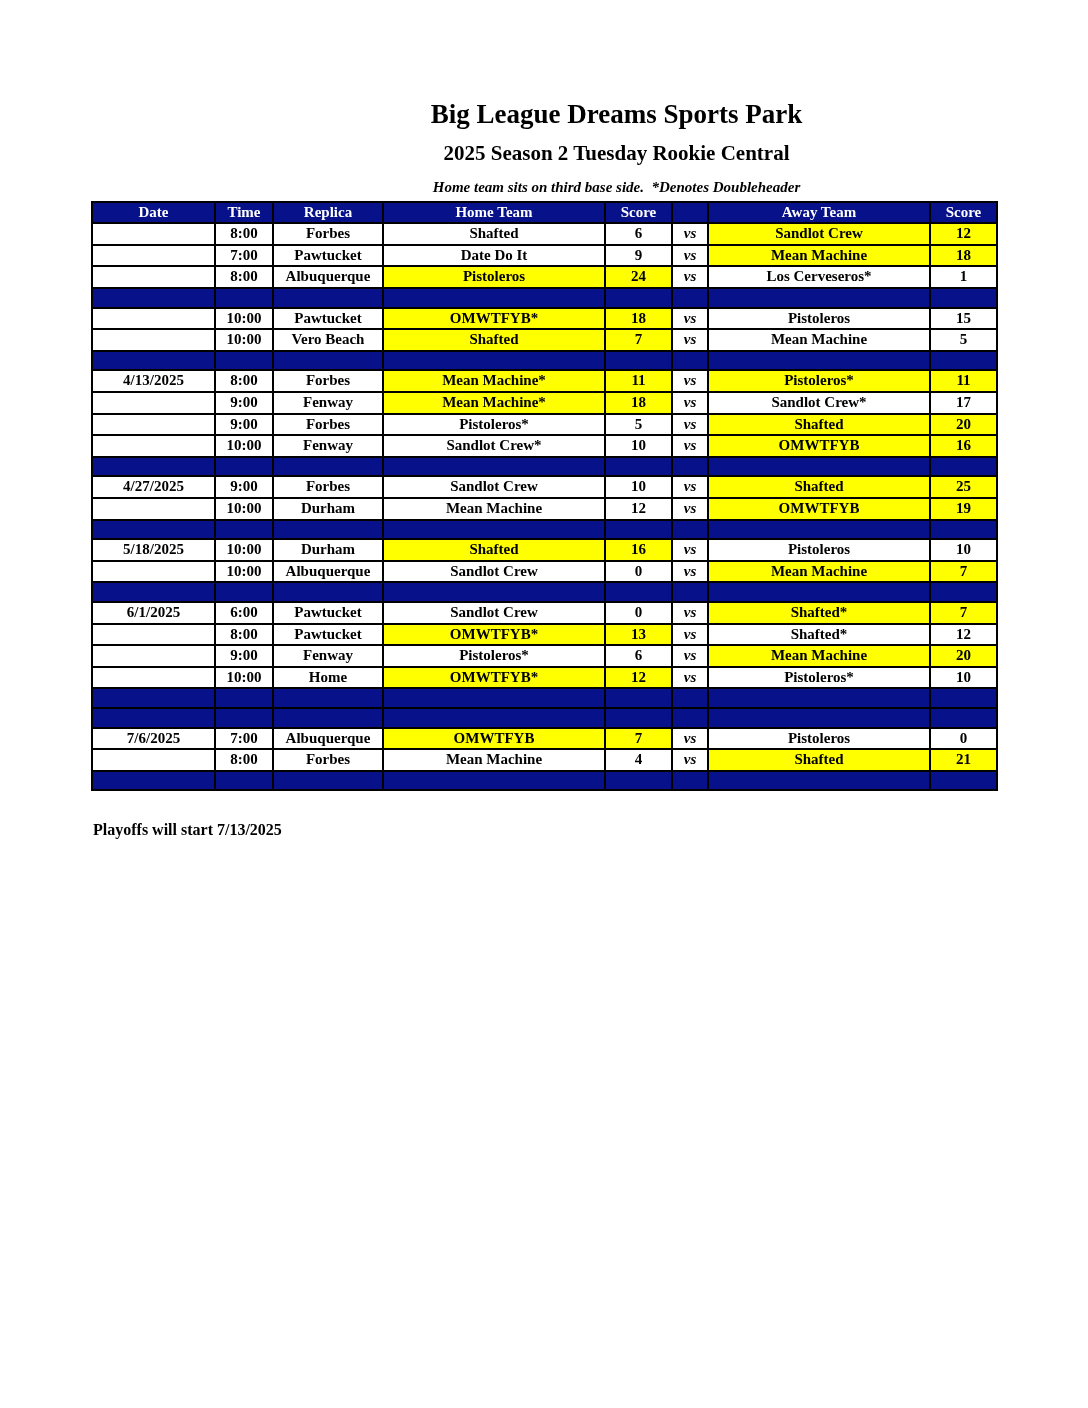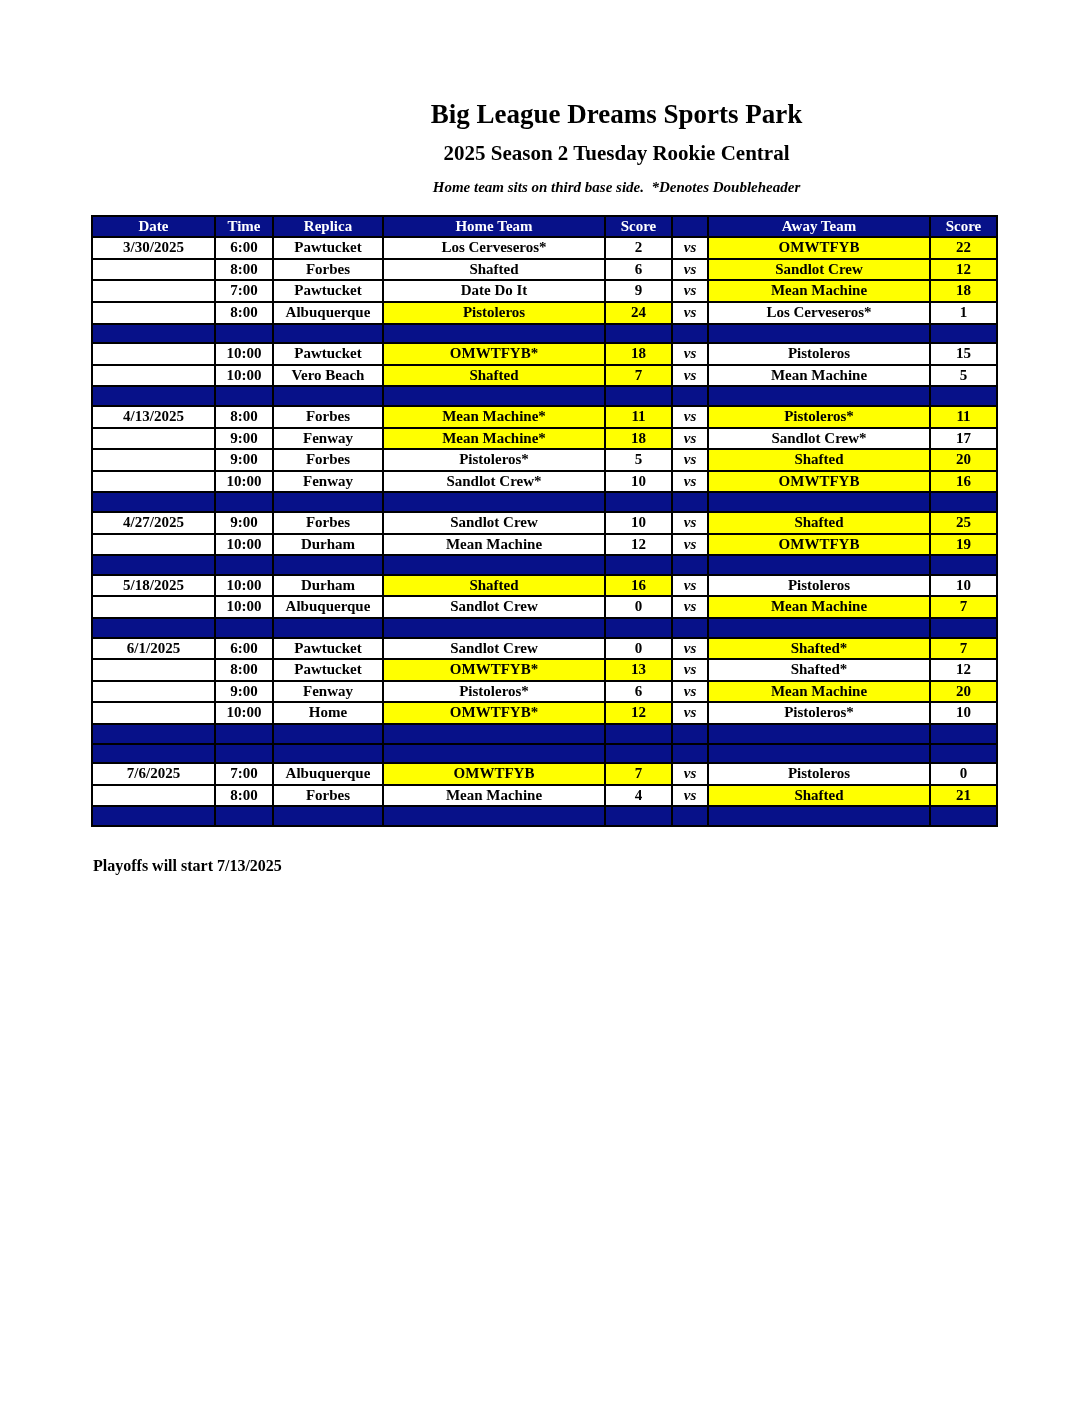--- a/index.html
+++ b/index.html
@@ -44,21 +44,21 @@
     font-size: 15px;
     font-weight: bold;
     font-style: italic;
     margin-top: 13px;
     white-space: pre-wrap;
   }
   table.schedule {
     border-collapse: collapse;
     table-layout: fixed;
     width: 905px;
-    margin-top: 19px;
+    margin-top: 5px;
   }
   table.schedule th,
   table.schedule td {
     border: 2px solid #000;
     height: 19.6px;
     line-height: 19.6px;
     padding: 0 2px;
     text-align: center;
     vertical-align: middle;
     font-size: 15px;
@@ -114,30 +114,20 @@
         <th>Replica</th>
         <th>Home Team</th>
         <th>Score</th>
         <th></th>
         <th>Away Team</th>
         <th>Score</th>
       </tr>
     </thead>
     <tbody id="schedule-body">
         <tr>
-          <td>3/30/2025</td>
-          <td>6:00</td>
-          <td>Pawtucket</td>
-          <td>Los Cerveseros*</td>
-          <td>2</td>
-          <td class="vs">vs</td>
-          <td class="win">OMWTFYB</td>
-          <td class="win">22</td>
-        </tr>
-        <tr>
           <td></td>
           <td>8:00</td>
           <td>Forbes</td>
           <td>Shafted</td>
           <td>6</td>
           <td class="vs">vs</td>
           <td class="win">Sandlot Crew</td>
           <td class="win">12</td>
         </tr>
         <tr>

